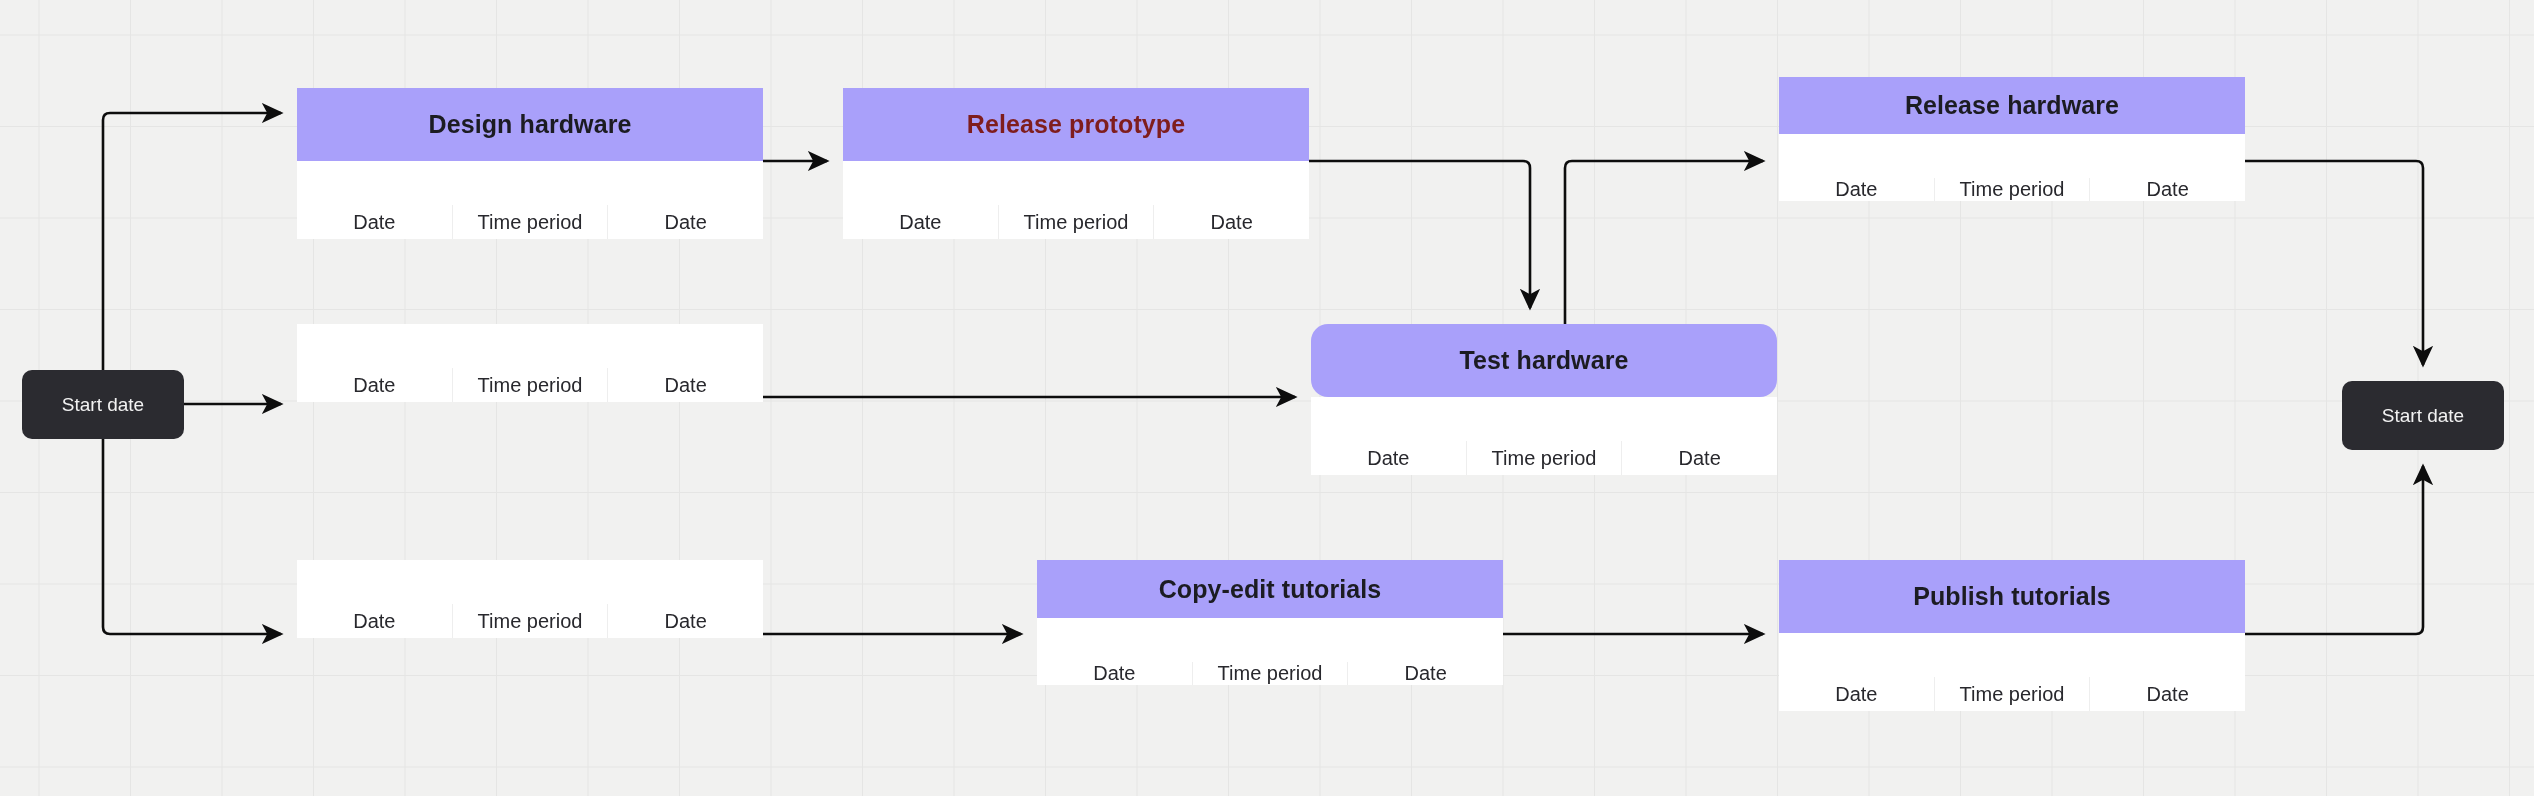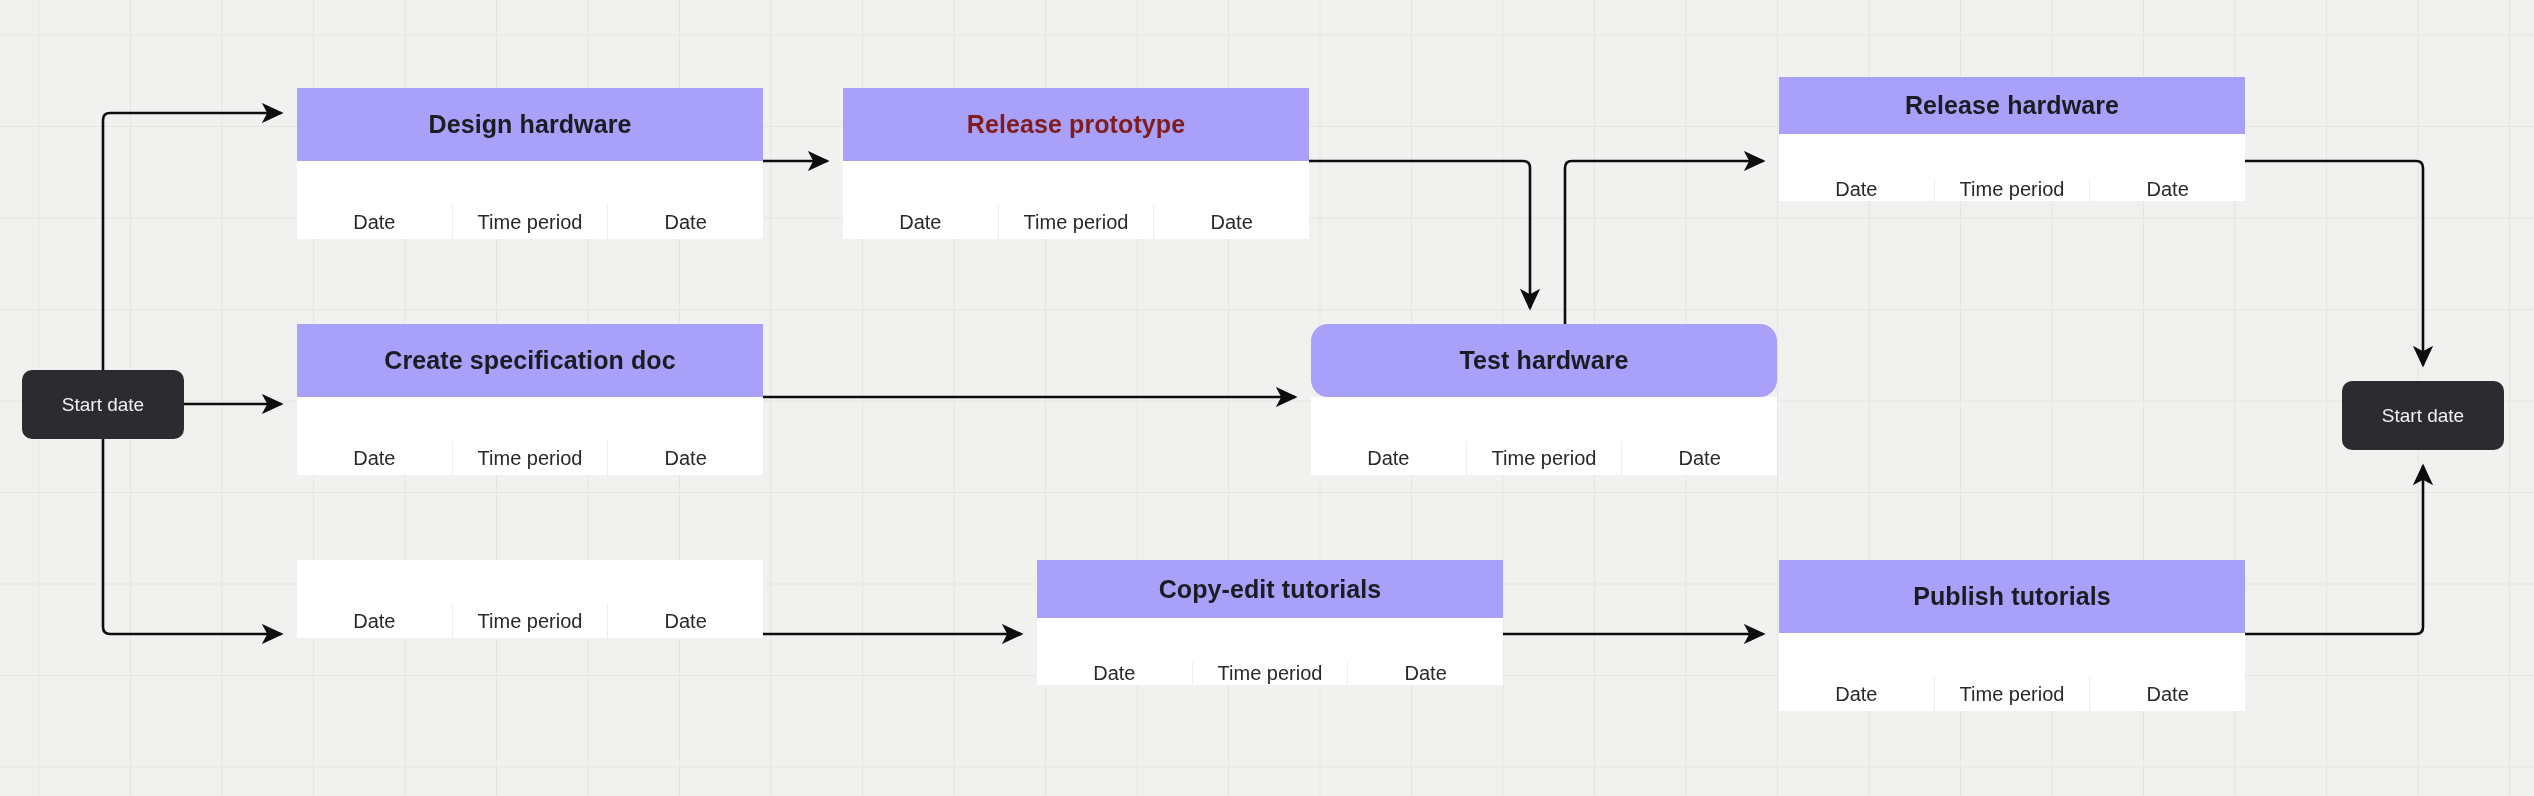--- a/index.html
+++ b/index.html
@@ -123,21 +123,20 @@
       </div>
       <div class="task-card" style="left: 1779px; top: 77px; width: 466px; height: 124px;">
         <div class="task-header" style="background: rgb(169, 160, 250); color: rgb(28, 28, 34);">Release hardware</div>
         <div class="task-body">
           <div class="task-cell" style="color: rgb(40, 40, 45);">Date</div>
           <div class="task-cell" style="color: rgb(40, 40, 45);">Time period</div>
           <div class="task-cell" style="color: rgb(40, 40, 45);">Date</div>
         </div>
       </div>
       <div class="task-card" style="left: 297px; top: 324px; width: 466px; height: 151px;">
-        <div class="task-header" style="background: rgb(169, 160, 250); color: rgb(28, 28, 34);">Create specification doc</div>
         <div class="task-body">
           <div class="task-cell" style="color: rgb(40, 40, 45);">Date</div>
           <div class="task-cell" style="color: rgb(40, 40, 45);">Time period</div>
           <div class="task-cell" style="color: rgb(40, 40, 45);">Date</div>
         </div>
       </div>
       <div class="task-card" style="left: 1311px; top: 324px; width: 466px; height: 151px;">
         <div class="task-header" style="background: rgb(169, 160, 250); color: rgb(28, 28, 34); border-radius: 17px;">Test hardware</div>
         <div class="task-body">
           <div class="task-cell" style="color: rgb(40, 40, 45);">Date</div>

